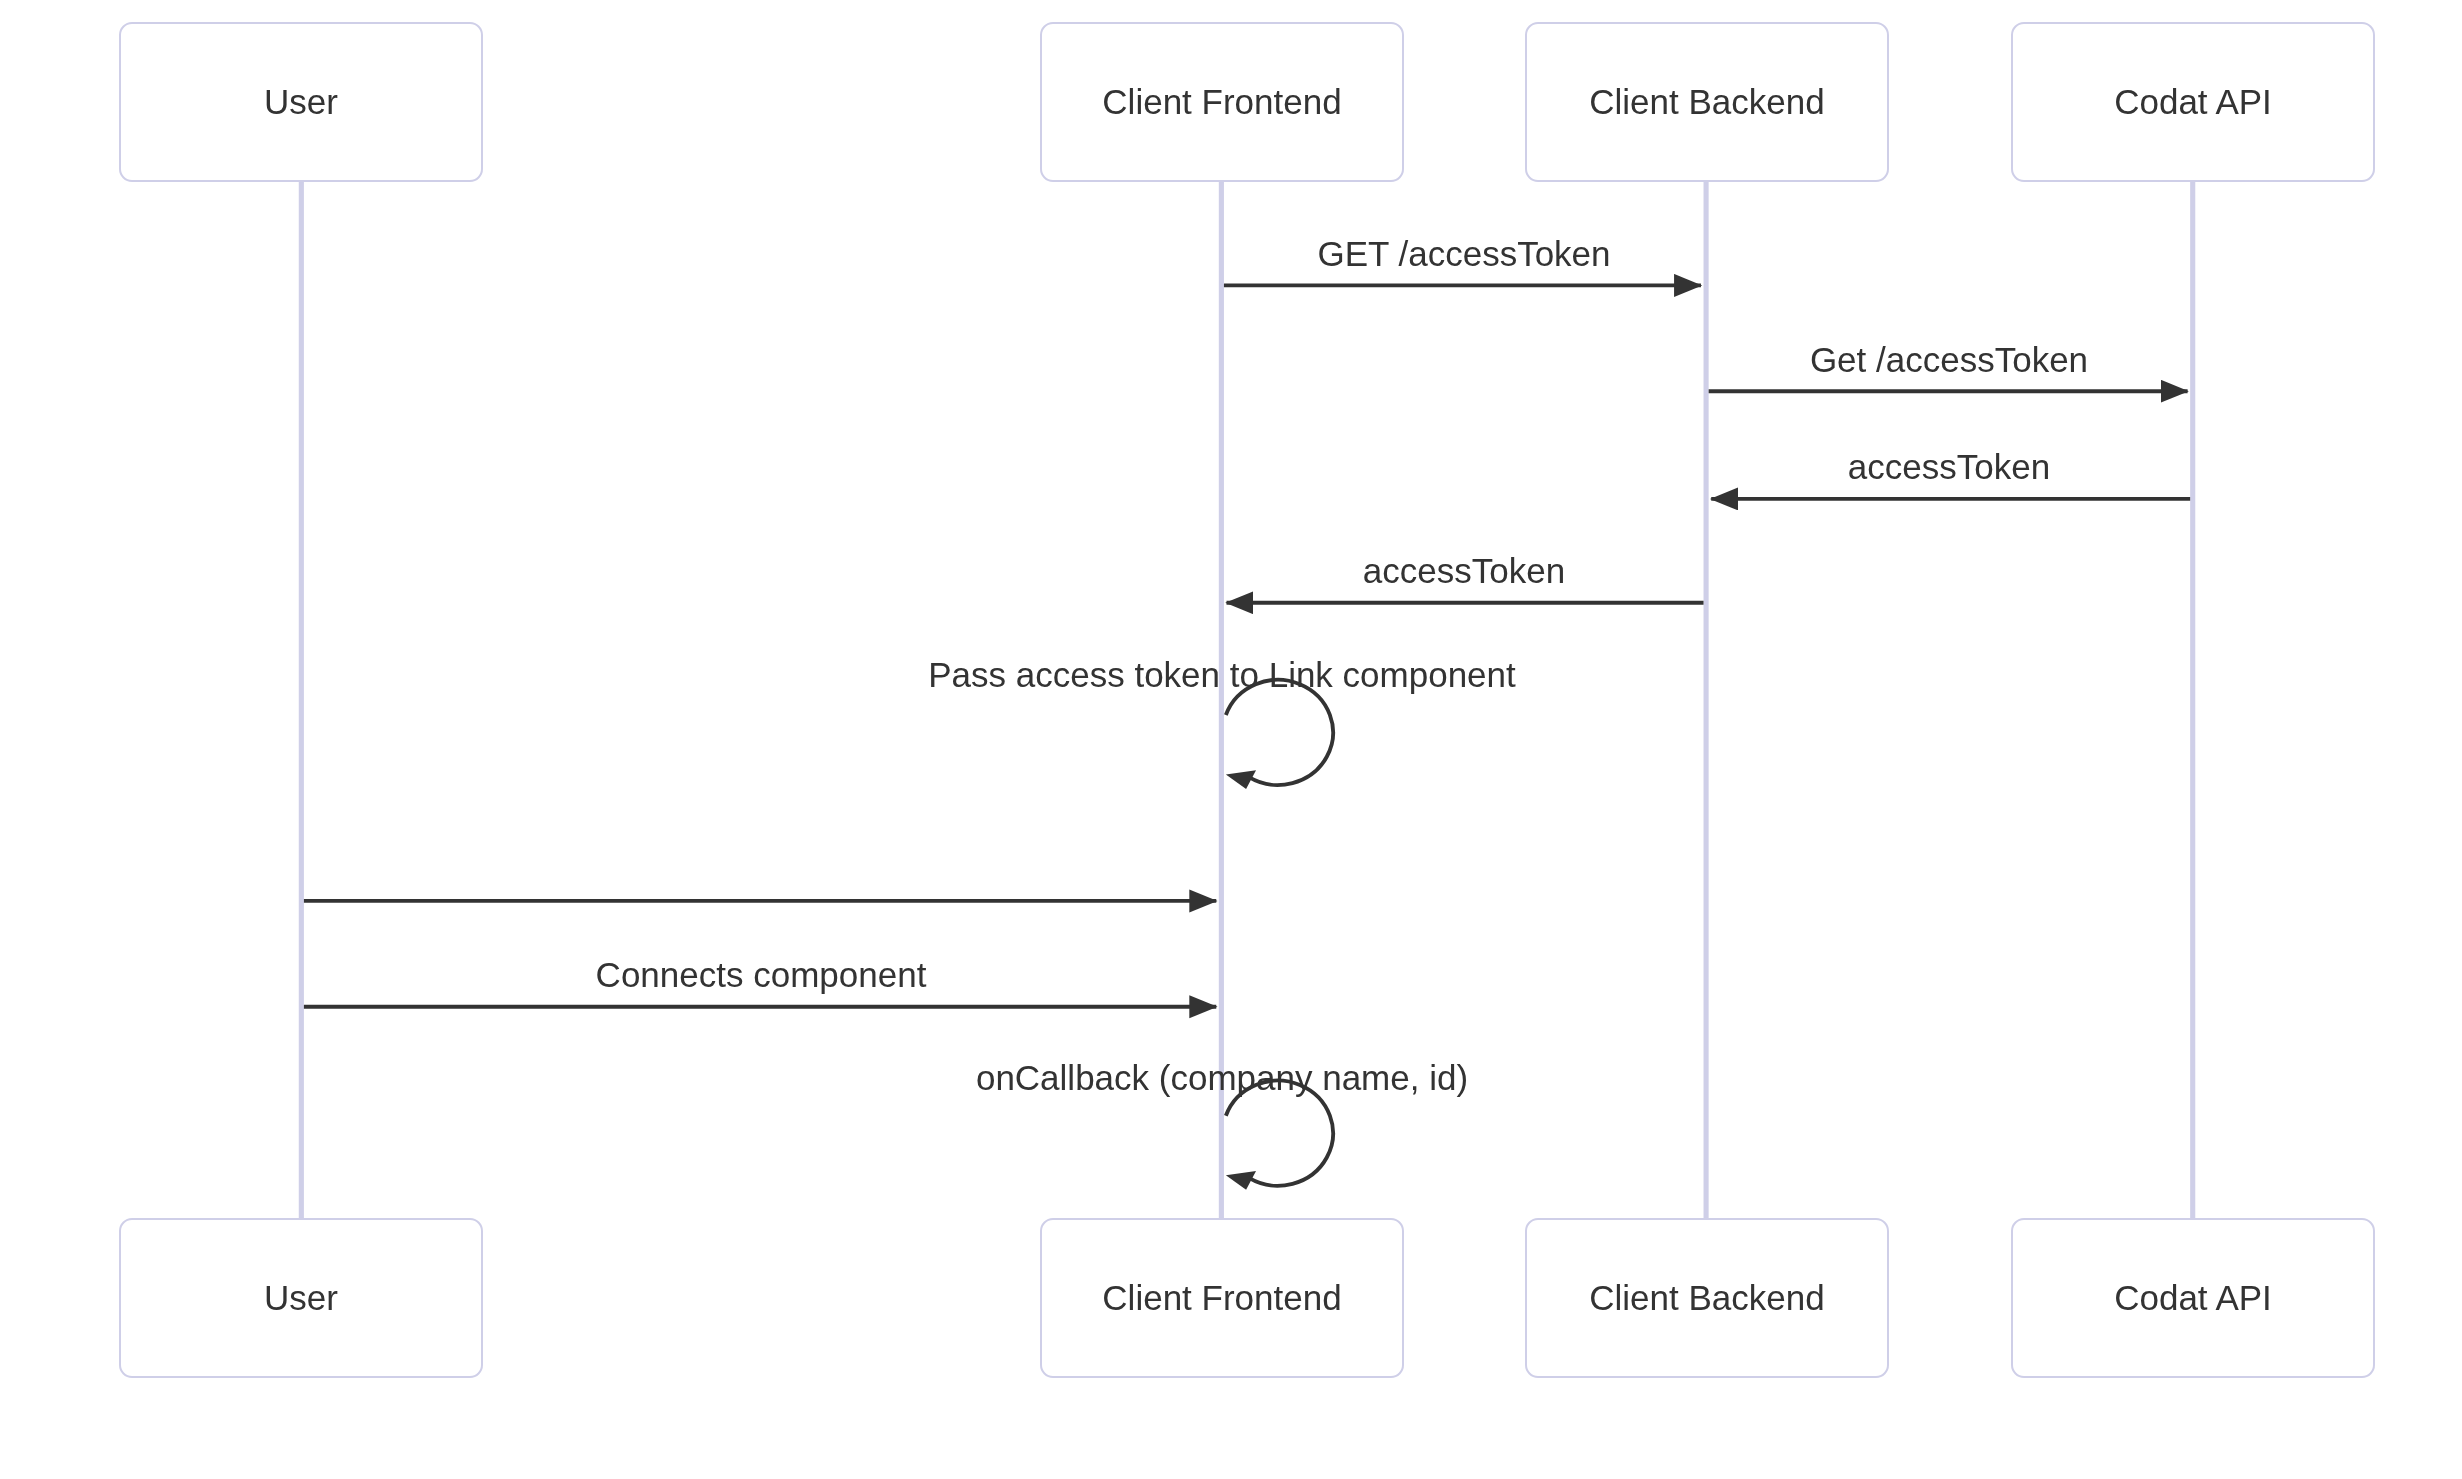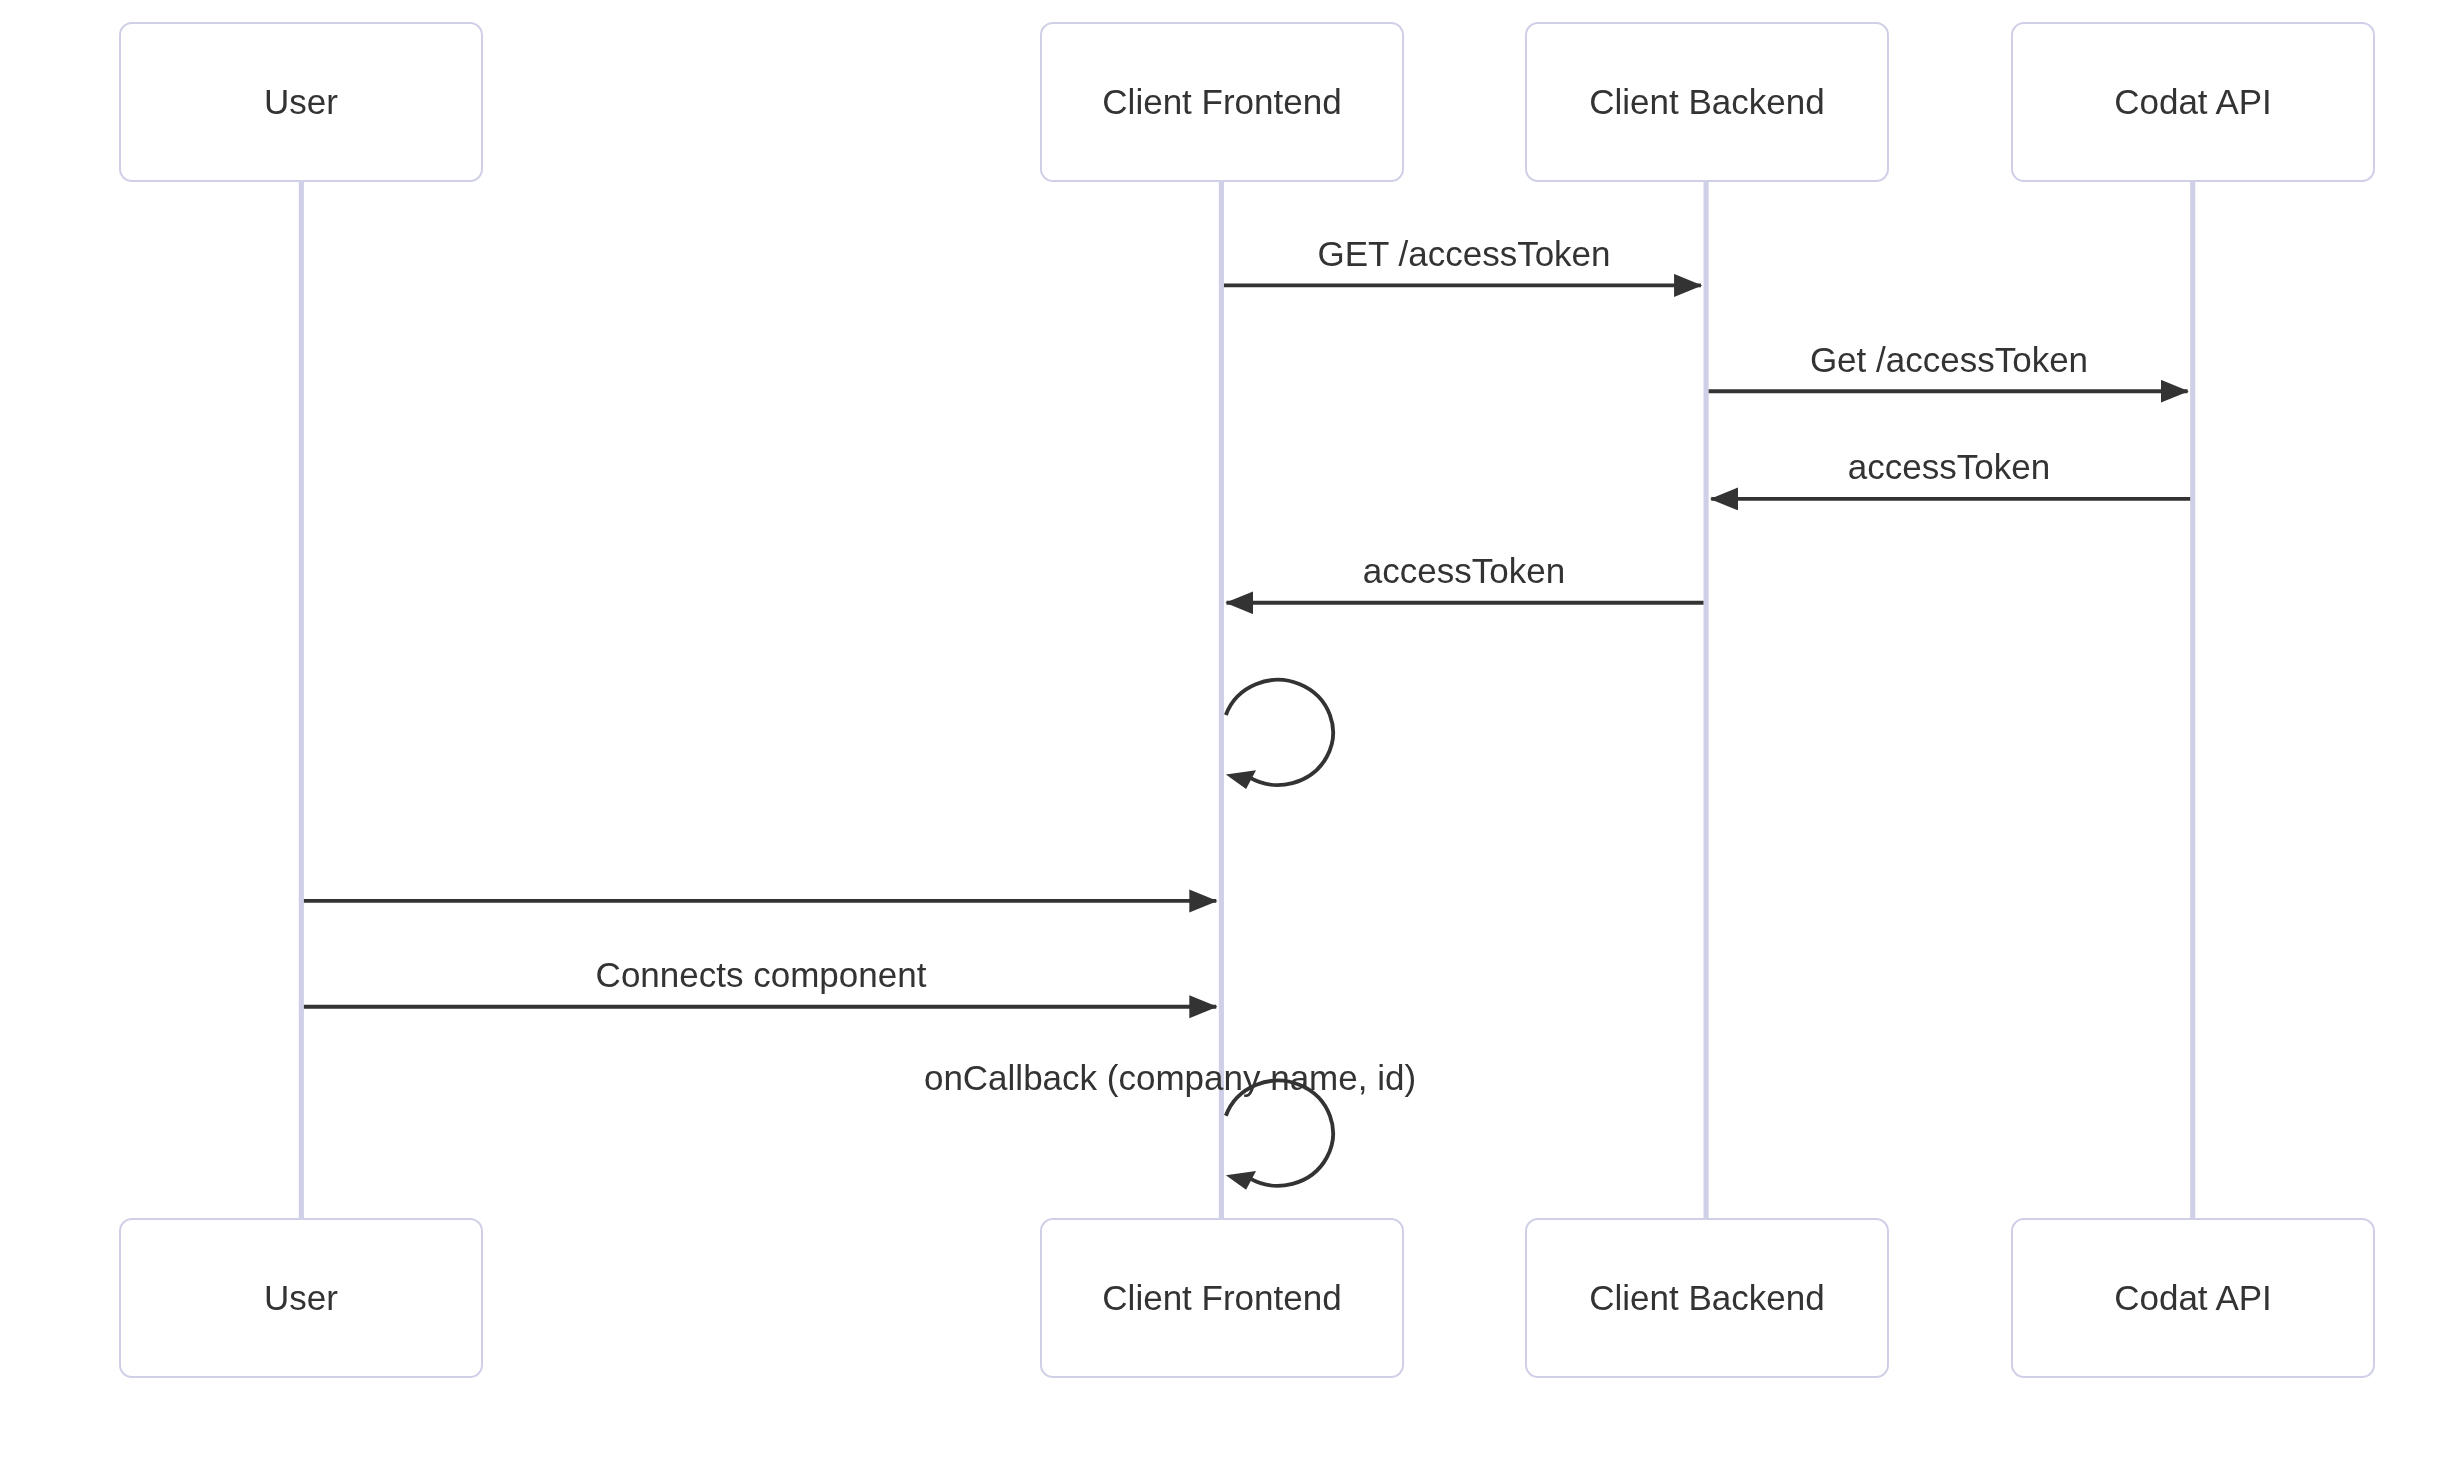--- a/index.html
+++ b/index.html
@@ -99,17 +99,18 @@
     <span>Client Backend</span>
   </div>
   <div class="actor-box" style="left:2011px;top:1218px;">
     <span>Codat API</span>
   </div>
 
   <div class="msg-label" style="left:1464px;top:233px;">GET /accessToken</div>
   <div class="msg-label" style="left:1949px;top:339px;">Get /accessToken</div>
   <div class="msg-label" style="left:1949px;top:446px;">accessToken</div>
   <div class="msg-label" style="left:1464px;top:550px;">accessToken</div>
+  <div class="msg-label" style="left:1222px;top:654px;">Pass access token to Link component</div>
   <div class="msg-label" style="left:761px;top:954px;">Connects component</div>
-  <div class="msg-label" style="left:1170px;top:1057px;">onCallback (company name, id)</div>
+  <div class="msg-label" style="left:1222px;top:1057px;">onCallback (company name, id)</div>
 
 </div>
 
 
 </body></html>

